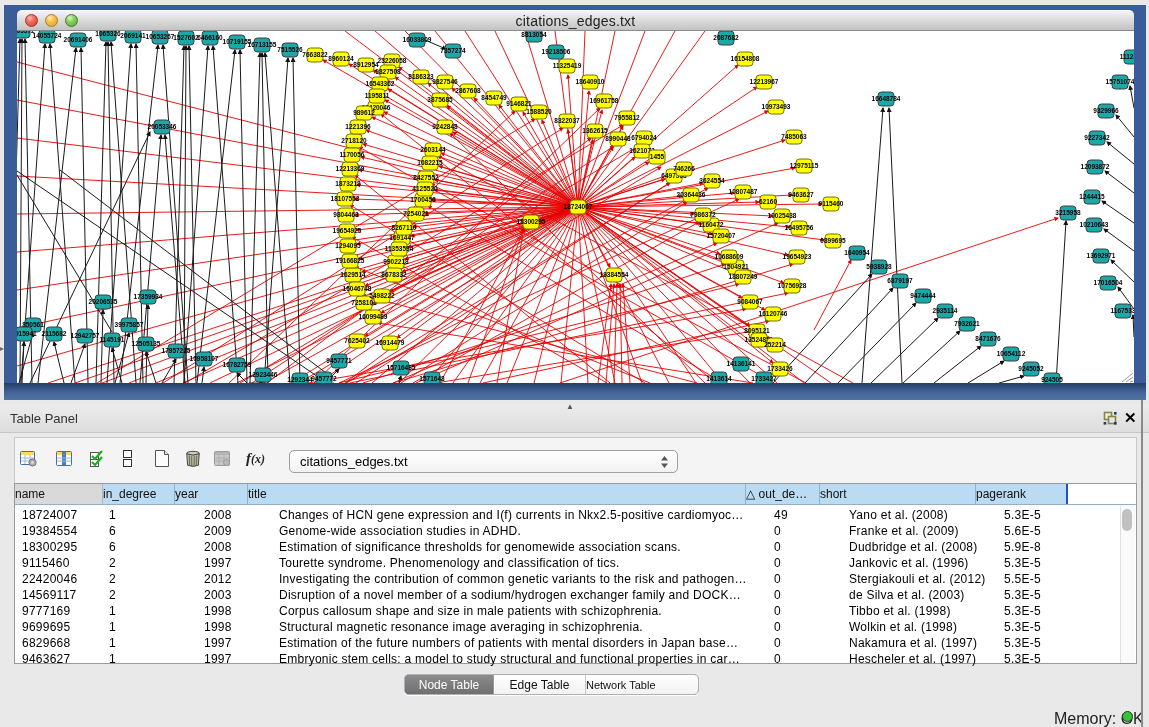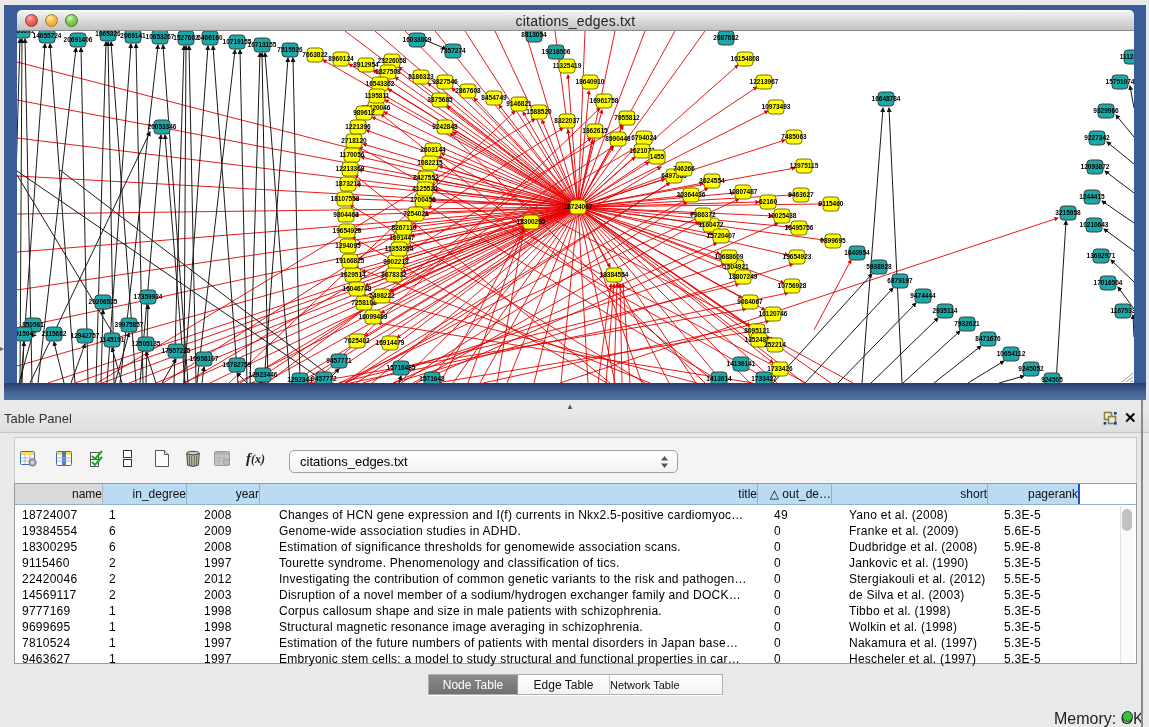--- a/index.html
+++ b/index.html
@@ -1,21 +1,21 @@
 <!DOCTYPE html>
 <html><head><meta charset="utf-8"><style>
 *{margin:0;padding:0;box-sizing:border-box}
 body{width:1149px;height:727px;background:#e9e9e9;font-family:"Liberation Sans",sans-serif;overflow:hidden;position:relative}
 .abs{position:absolute}
 .tr{display:flex;height:16px;line-height:16px;font-size:12px;letter-spacing:0.25px;color:#000;white-space:nowrap}
 .tr>div{overflow:hidden;flex:none}
 .c0{width:88px;padding-left:7px}.c1{width:96px;padding-left:6px}.c2{width:73px;padding-left:5px}
 .c3{width:498px;padding-left:7px}.c4{width:74px;padding-left:4px}.c5{width:156px;padding-left:5px}
 .c6{width:92px;padding-left:4px}
-.hc{height:20px;line-height:20px;font-size:12px;color:#111;text-align:right;border-right:1px solid #8fb2cc;background:#badbf2;flex:none}
+.hc{height:20px;line-height:20px;font-size:12px;color:#111;text-align:left;border-right:1px solid #8fb2cc;background:#badbf2;flex:none}
 </style></head><body>
 
 <div class="abs" style="left:4px;top:5px;width:1142px;height:395px;background:#3a5c99"></div>
 <div class="abs" style="left:4px;top:383px;width:1142px;height:17px;background:linear-gradient(#273f66,#44679c 60%,#52749f)"></div>
 
 <div class="abs" style="left:17px;top:10px;width:1117px;height:21px;border-radius:5px 5px 0 0;background:linear-gradient(#f4f4f4,#d8d8d8 55%,#c3c3c3);border-top:1px solid #fdfdfd;border-bottom:1px solid #8a8a8a">
   <div class="abs" style="left:8px;top:3px;width:13px;height:13px;border-radius:7px;background:radial-gradient(circle at 4px 3px,#fcb6ad,#ee6a5f 40%,#d23b2e);border:0.5px solid #9d372d"></div>
   <div class="abs" style="left:28px;top:3px;width:13px;height:13px;border-radius:7px;background:radial-gradient(circle at 4px 3px,#fdeab6,#f6c04c 40%,#dfa023);border:0.5px solid #a87d1c"></div>
   <div class="abs" style="left:48px;top:3px;width:13px;height:13px;border-radius:7px;background:radial-gradient(circle at 4px 3px,#d7f8c0,#87cf5f 40%,#5aa436);border:0.5px solid #4a7a2a"></div>
   <div style="text-align:center;font-size:14px;font-weight:400;letter-spacing:0.2px;color:#222;line-height:21px">citations_edges.txt</div>
@@ -591,21 +591,21 @@
       <g stroke="#9a9a9a" stroke-width="1">
         <line x1="1133" y1="373" x2="1122" y2="382"></line>
         <line x1="1133" y1="377" x2="1126" y2="382"></line>
         <line x1="1133" y1="381" x2="1130" y2="382"></line>
       </g>
     </svg>
 </div>
 
 <div class="abs" style="left:0;top:400px;width:1149px;height:327px;background:#e9e9e9"></div>
 <div class="abs" style="left:0;top:404px;width:1149px;height:29px;background:linear-gradient(#ececec,#dedede);border-bottom:1px solid #c6c6c6">
-  <div class="abs" style="left:4px;top:7px;font-size:13px;color:#333">Table Panel</div>
+  <div class="abs" style="left:10px;top:7px;font-size:13px;color:#333">Table Panel</div>
   <svg class="abs" style="left:1102px;top:6px" width="16" height="16" viewBox="0 0 16 16">
       <rect x="2.5" y="2.5" width="7" height="7" fill="#e8eefb" stroke="#8f8433" stroke-width="1.6"></rect>
       <rect x="6.5" y="6.5" width="7" height="7" fill="#dde8fa" stroke="#8f8433" stroke-width="1.6"></rect>
       <rect x="12" y="2" width="2.6" height="2.6" fill="#1c3f6e"></rect>
       <rect x="1.6" y="12" width="2.6" height="2.6" fill="#1c3f6e"></rect>
       <rect x="12" y="12" width="2.6" height="2.6" fill="#1c3f6e"></rect>
     </svg>
   <div class="abs" style="left:1124px;top:5px;font-size:15px;font-weight:700;color:#000">✕</div>
   <div class="abs" style="left:566px;top:-2px;font-size:8px;color:#555">▲</div>
 </div>
@@ -667,21 +667,21 @@
 <div class="abs" style="left:289px;top:450px;width:389px;height:23px;border:1px solid #a0a0a0;border-radius:5px;background:linear-gradient(#fff,#f2f2f2);font-size:13px;color:#000;line-height:22px;padding-left:10px">citations_edges.txt
   <svg class="abs" style="right:8px;top:4px" width="9" height="14" viewBox="0 0 9 14">
       <path d="M4.5 1 L8 5.5 H1 z" fill="#555"></path>
       <path d="M4.5 13 L1 8.5 H8 z" fill="#555"></path>
     </svg>
 </div>
 
 <div class="abs" style="left:14px;top:483px;width:1123px;height:181px;background:#fff;border:1px solid #9a9a9a">
   <div style="display:flex;border-bottom:1px solid #8fb2cc">
     <div class="hc" style="width:88px;background:#d9d9d9;border-right:1px solid #b5b5b5">name</div>
-    <div class="hc" style="width:84px">in_degree</div>
+    <div class="hc" style="width:72px">in_degree</div>
     <div class="hc" style="width:73px">year</div>
     <div class="hc" style="width:498px">title</div>
     <div class="hc" style="width:74px">△ out_de…</div>
     <div class="hc" style="width:156px">short</div>
     <div class="hc" style="width:92px;border-right:2px solid #1d4ed8">pagerank</div>
   </div>
   <div style="padding-top:2px">
       <div class="tr">
         <div class="c0">18724007</div>
         <div class="c1">1</div>
@@ -708,21 +708,21 @@
         <div class="c4">0</div>
         <div class="c5">Dudbridge et al. (2008)</div>
         <div class="c6">5.9E-8</div>
       </div>
       <div class="tr">
         <div class="c0">9115460</div>
         <div class="c1">2</div>
         <div class="c2">1997</div>
         <div class="c3">Tourette syndrome. Phenomenology and classification of tics.</div>
         <div class="c4">0</div>
-        <div class="c5">Jankovic et al. (1990)</div>
+        <div class="c5">Jankovic et al. (1996)</div>
         <div class="c6">5.3E-5</div>
       </div>
       <div class="tr">
         <div class="c0">22420046</div>
         <div class="c1">2</div>
         <div class="c2">2012</div>
         <div class="c3">Investigating the contribution of common genetic variants to the risk and pathogen…</div>
         <div class="c4">0</div>
         <div class="c5">Stergiakouli et al. (2012)</div>
         <div class="c6">5.5E-5</div>
@@ -748,21 +748,21 @@
       <div class="tr">
         <div class="c0">9699695</div>
         <div class="c1">1</div>
         <div class="c2">1998</div>
         <div class="c3">Structural magnetic resonance image averaging in schizophrenia.</div>
         <div class="c4">0</div>
         <div class="c5">Wolkin et al. (1998)</div>
         <div class="c6">5.3E-5</div>
       </div>
       <div class="tr">
-        <div class="c0">7810524</div>
+        <div class="c0">6829668</div>
         <div class="c1">1</div>
         <div class="c2">1997</div>
         <div class="c3">Estimation of the future numbers of patients with mental disorders in Japan base…</div>
         <div class="c4">0</div>
         <div class="c5">Nakamura et al. (1997)</div>
         <div class="c6">5.3E-5</div>
       </div>
       <div class="tr">
         <div class="c0">9463627</div>
         <div class="c1">1</div>
@@ -771,21 +771,21 @@
         <div class="c4">0</div>
         <div class="c5">Hescheler et al. (1997)</div>
         <div class="c6">5.3E-5</div>
       </div>
     </div>
 
   <div class="abs" style="left:1105px;top:22px;width:15px;height:157px;background:#fafafa;border-left:1px solid #e0e0e0"></div>
   <div class="abs" style="left:1107px;top:25px;width:10px;height:22px;border-radius:5px;background:#c1c1c1"></div>
 </div>
 
-<div class="abs" style="left:428px;top:674px;height:21px;display:flex;border:1px solid #b0b0b0;border-radius:0;overflow:hidden;background:#6d28d9;box-shadow:0 1px 0 #fff">
+<div class="abs" style="left:404px;top:674px;height:21px;display:flex;border:1px solid #b0b0b0;border-radius:5px;overflow:hidden;background:#6d28d9;box-shadow:0 1px 0 #fff">
   <div style="width:89px;text-align:center;font-size:12px;line-height:20px;color:#fff;background:linear-gradient(#8c8c8c,#6f6f6f);border-right:1px solid #9a9a9a">Node Table</div>
   <div style="width:92px;text-align:center;font-size:12px;line-height:20px;color:#111;background:linear-gradient(#fff,#f2f2f2);border-right:1px solid #c9c9c9">Edge Table</div>
   <div style="width:112px;font-size:11px;line-height:20px;color:#111;background:linear-gradient(#fff,#f2f2f2)">Network Table</div>
 </div>
 
 <div class="abs" style="left:1054px;top:710px;width:66px;white-space:nowrap;font-size:16px;color:#222">Memory: OK</div>
 <div class="abs" style="left:1122px;top:711px;width:11px;height:11px;border-radius:6px;background:#35c435;border:1px solid #333"></div>
 <div class="abs" style="left:1141px;top:400px;width:2px;height:327px;background:#8a8a8a"></div>
 <div class="abs" style="left:0px;top:344px;font-size:8px;color:#666">▸</div>
 

